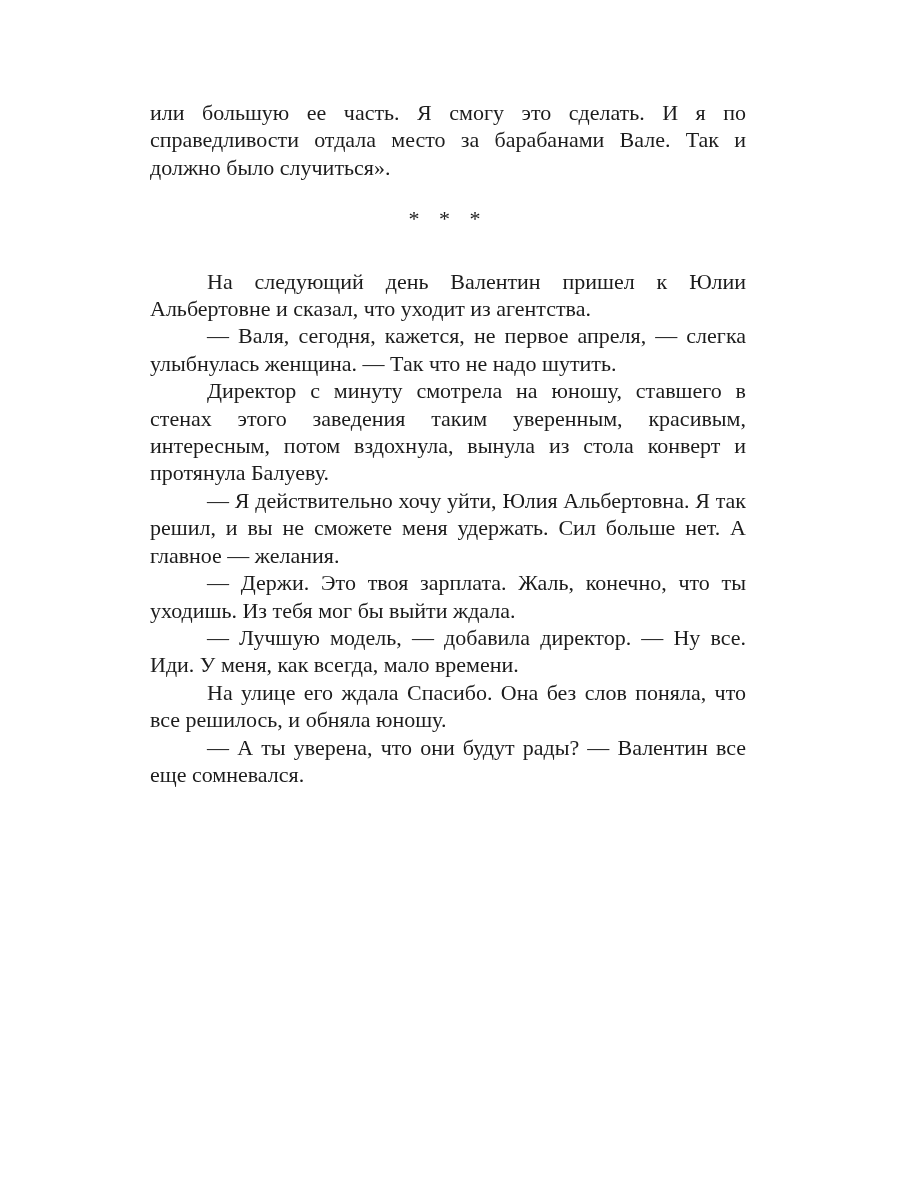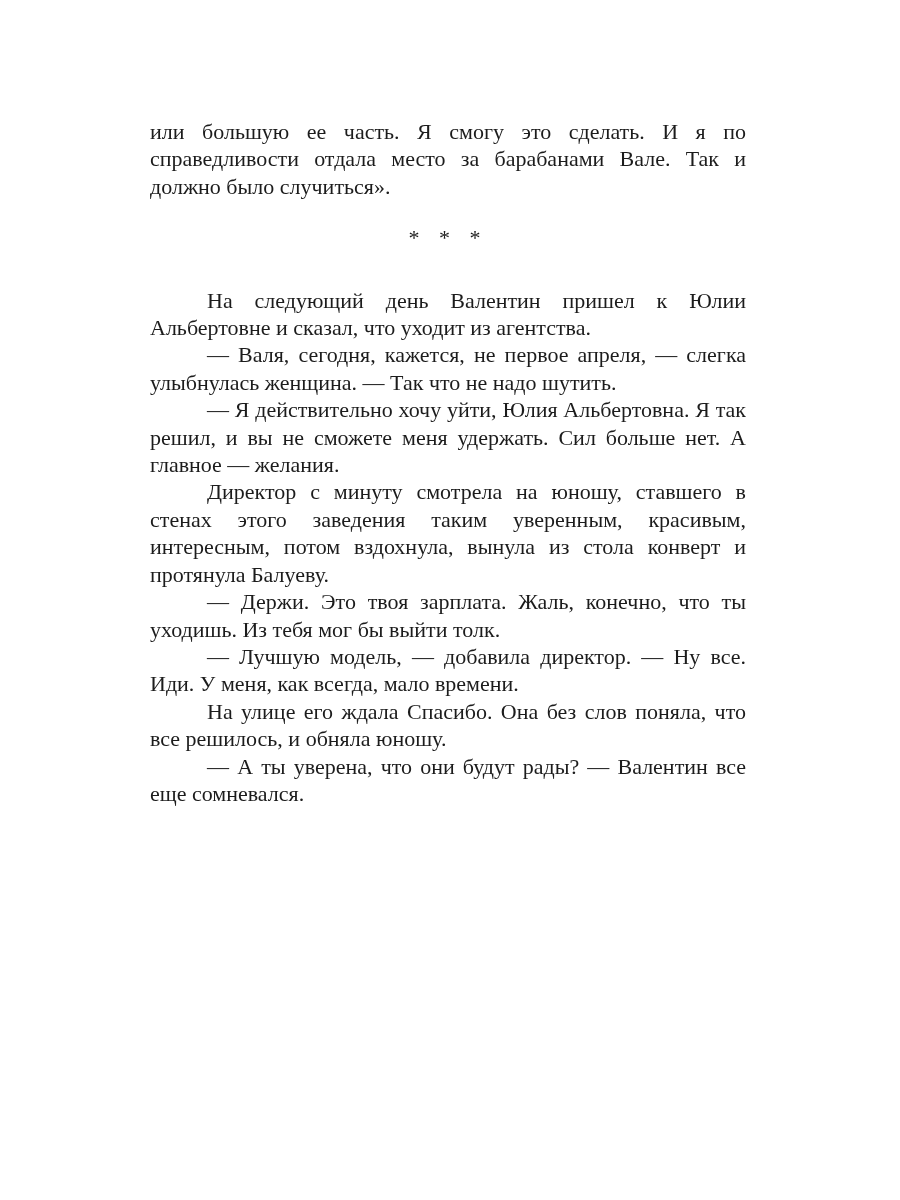--- a/index.html
+++ b/index.html
@@ -11,21 +11,21 @@
     position: relative;
     width: 900px;
     height: 1200px;
     background: #ffffff;
     overflow: hidden;
     font-family: "Liberation Serif", "DejaVu Serif", serif;
   }
   .text-block {
     position: absolute;
     left: 150px;
-    top: 118px;
+    top: 99px;
     width: 596px;
     color: #1c1c1c;
     font-size: 22px;
     line-height: 27.4px;
     text-align: justify;
     text-align-last: left;
   }
   .text-block p {
     margin: 0;
     padding: 0;
@@ -45,20 +45,20 @@
 </style>
 </head>
 <body>
 
 <div class="page">
   <div class="text-block">
     <p class="cont">или большую ее часть. Я смогу это сделать. И я по справедливости отдала место за барабанами Вале. Так и должно было случиться».</p>
     <p class="sep">* * *</p>
     <p>На следующий день Валентин пришел к Юлии Альбертовне и сказал, что уходит из агентства.</p>
     <p>— Валя, сегодня, кажется, не первое апреля, — слегка улыбнулась женщина. — Так что не надо шутить.</p>
+    <p>Директор с минуту смотрела на юношу, ставшего в стенах этого заведения таким уверенным, красивым, интересным, потом вздохнула, вынула из стола конверт и протянула Балуеву.</p>
     <p>— Я действительно хочу уйти, Юлия Альбертовна. Я так решил, и вы не сможете меня удержать. Сил больше нет. А главное — желания.</p>
-    <p>Директор с минуту смотрела на юношу, ставшего в стенах этого заведения таким уверенным, красивым, интересным, потом вздохнула, вынула из стола конверт и протянула Балуеву.</p>
-    <p>— Держи. Это твоя зарплата. Жаль, конечно, что ты уходишь. Из тебя мог бы выйти толк.</p>
+    <p>— Держи. Это твоя зарплата. Жаль, конечно, что ты уходишь. Из тебя мог бы выйти ждала.</p>
     <p>— Лучшую модель, — добавила директор. — Ну все. Иди. У меня, как всегда, мало времени.</p>
     <p>На улице его ждала Спасибо. Она без слов поняла, что все решилось, и обняла юношу.</p>
     <p>— А ты уверена, что они будут рады? — Валентин все еще сомневался.</p>
   </div>
 </div>
 
 </body></html>

